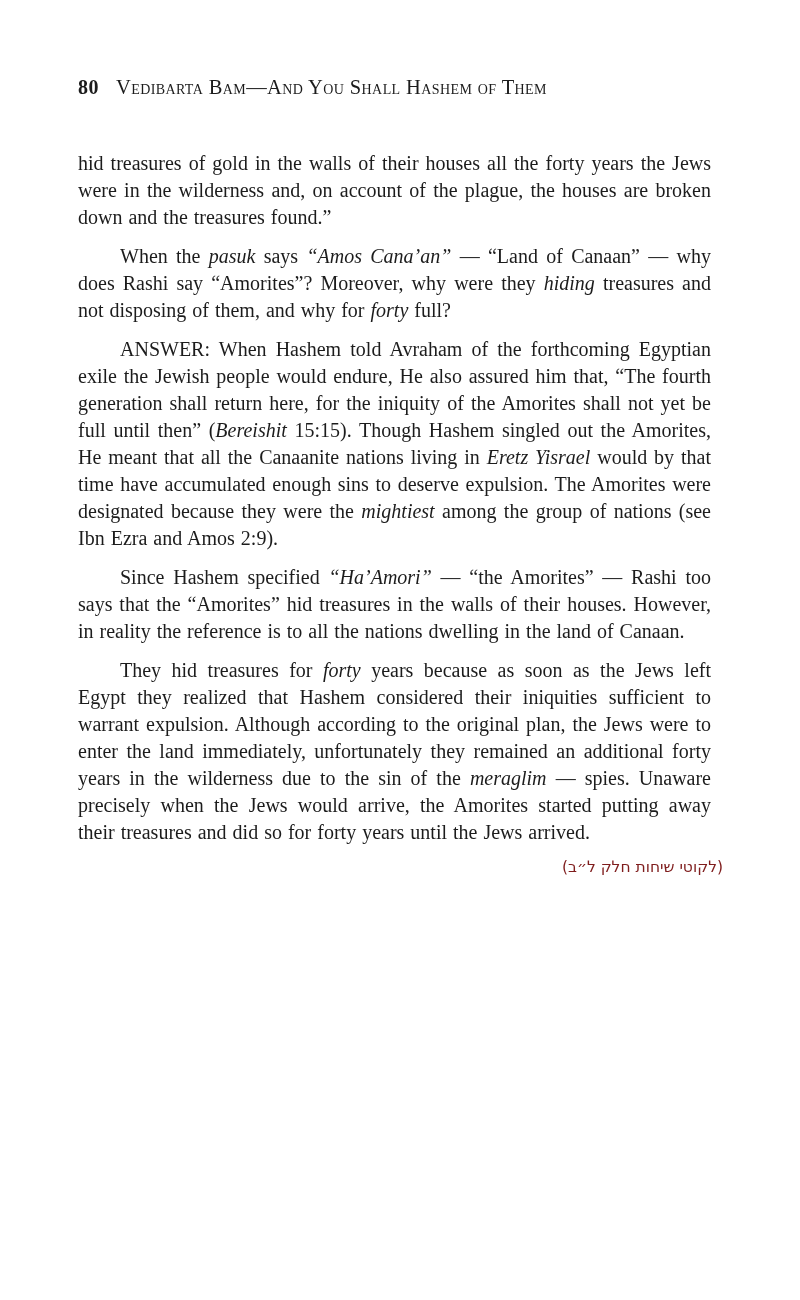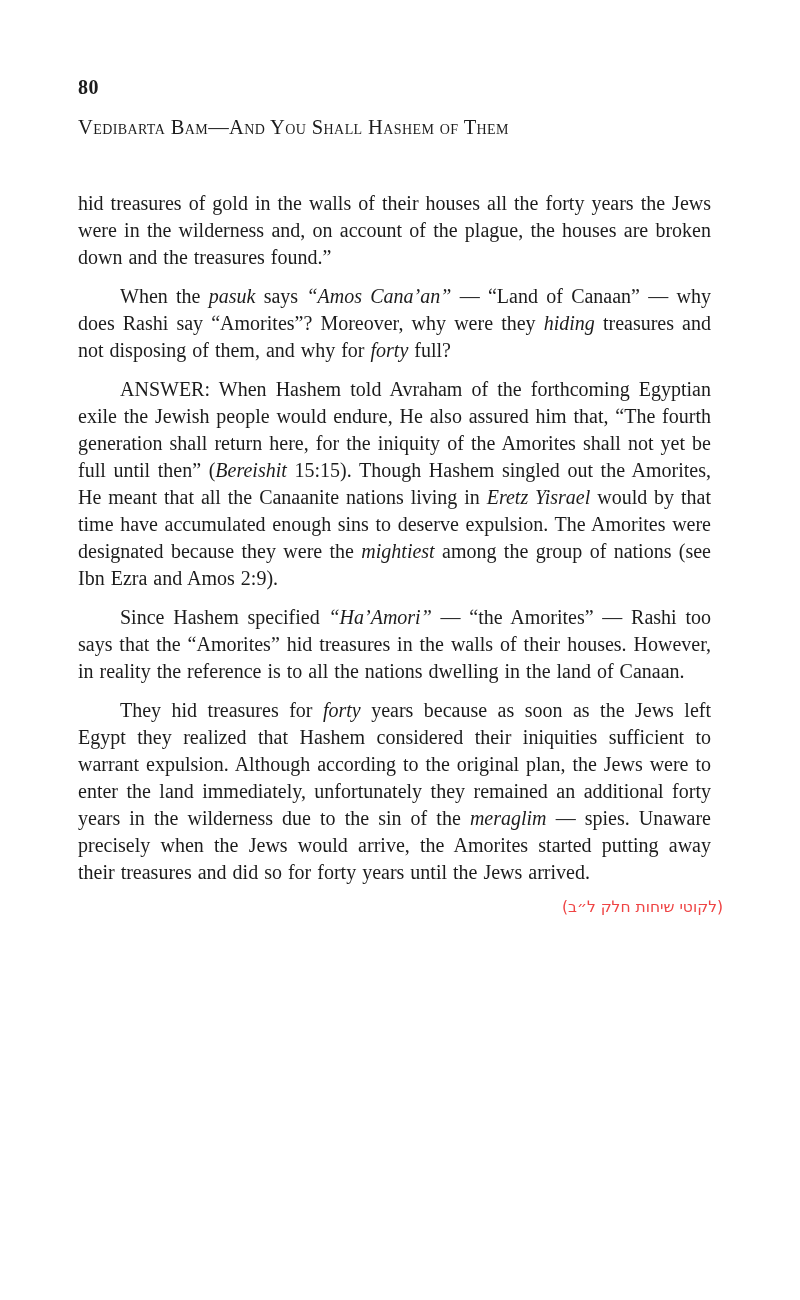--- a/index.html
+++ b/index.html
@@ -21,21 +21,20 @@
     padding: 76px 77px 0 78px;
     color: #1c1c1c;
     font-family: "Liberation Serif", serif;
   }
   .running-header {
     display: flex;
     align-items: baseline;
     gap: 17px;
     margin-bottom: 51px;
     white-space: nowrap;
-    flex-direction: column;
   }
   .page-number {
     font-weight: bold;
     font-size: 20px;
     letter-spacing: 0.5px;
   }
   .book-title {
     font-variant: small-caps;
     font-size: 20.5px;
     letter-spacing: 0.4px;
@@ -51,21 +50,21 @@
     text-indent: 42px;
   }
   .body-text i {
   }
   .citation {
     margin-top: 9px;
     text-align: right;
     direction: rtl;
     font-family: "DejaVu Sans", sans-serif;
     font-size: 15.5px;
-    color: #ef4444;
+    color: #7f1d1d;
   }
 </style>
 </head>
 <body>
 
 <div class="page">
 
   <div class="running-header">
     <span class="page-number">80</span>
     <span class="book-title">Vedibarta Bam—And You Shall Hashem of Them</span>

